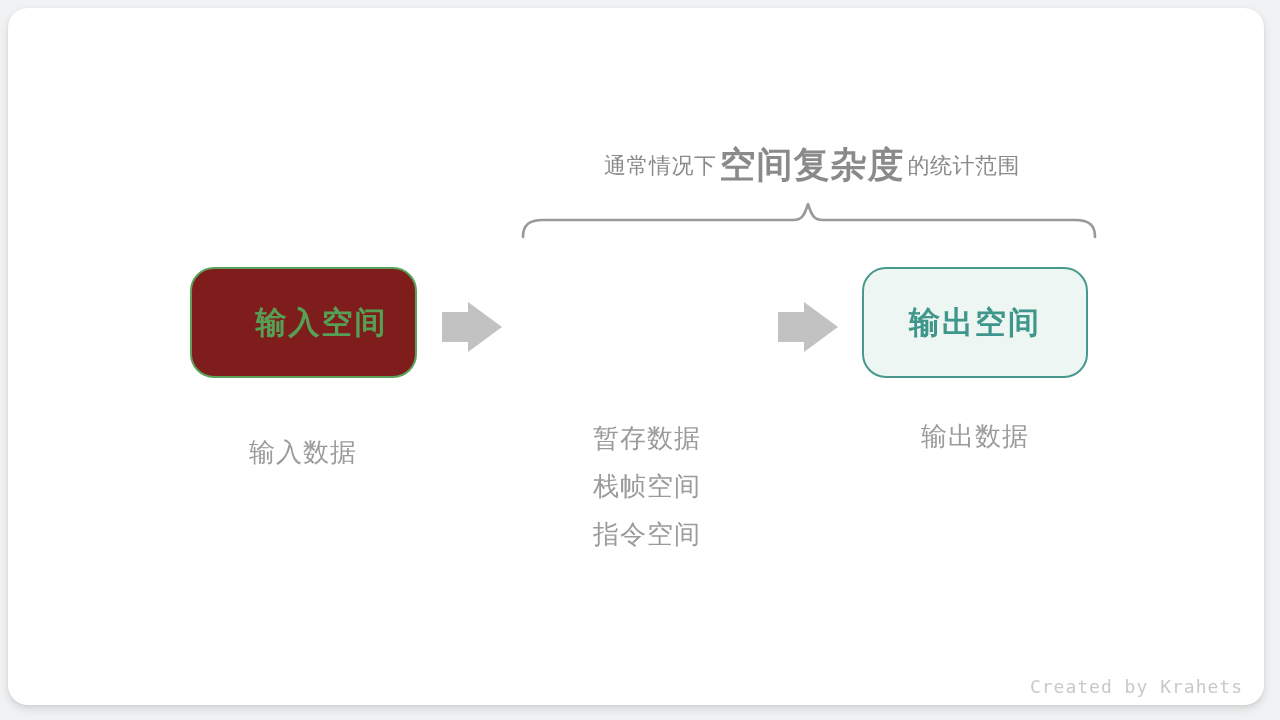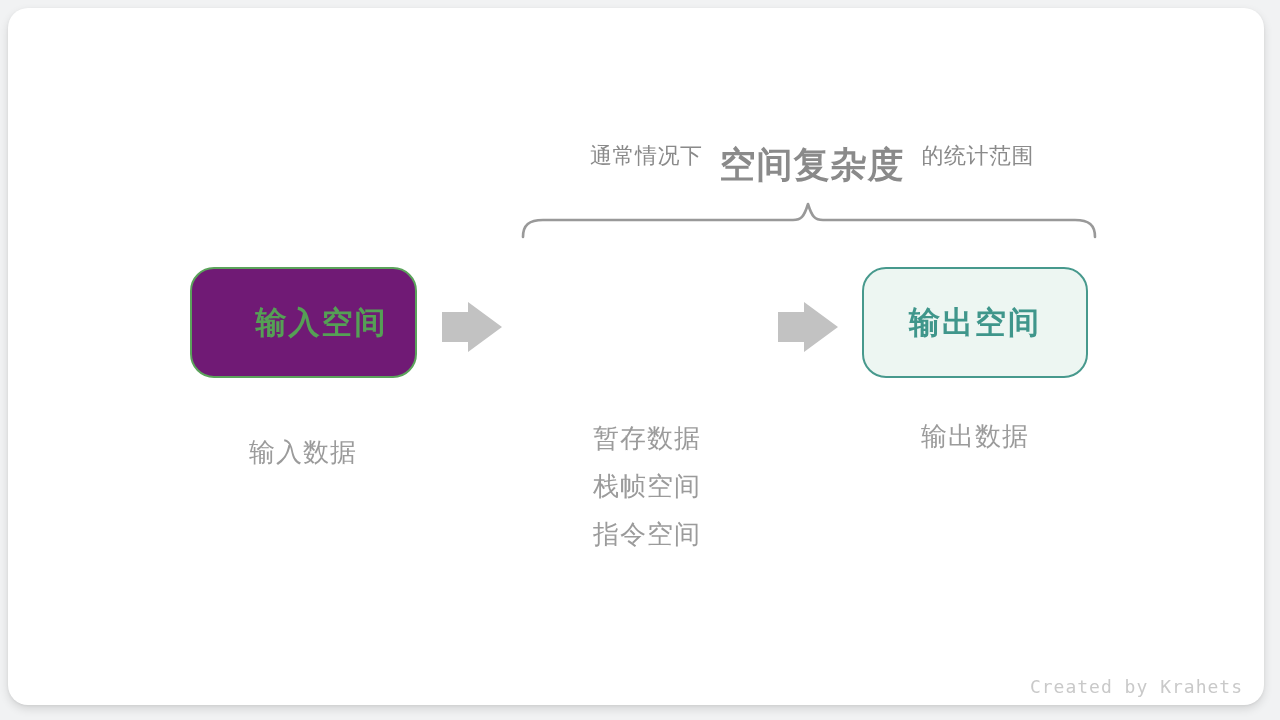--- a/index.html
+++ b/index.html
@@ -14,22 +14,22 @@
     left: 8px; top: 8px;
     width: 1256px; height: 697px;
     border-radius: 20px;
     box-shadow: 0 4px 10px rgba(0,0,0,0.12), 0 1px 3px rgba(0,0,0,0.06);
   }
   .annotation {
     position: absolute;
     left: 804px; top: 157px;
     transform: translate(-50%, -50%);
     display: flex;
-    align-items: flex-start;
-    column-gap: 17px;
+    align-items: center;
+    column-gap: 3px;
     white-space: nowrap;
   }
   .annotation .t-reg  { font-size: 22px; letter-spacing: 0.5px; }
   .annotation .t-bold { font-size: 36px; font-weight: bold; letter-spacing: 1px; }
   .brace-svg {
     position: absolute;
     left: 502px; top: 187px;
     width: 600px; height: 55px;
   }
   .brace-svg path {
@@ -92,21 +92,21 @@
   <div class="annotation" style="color: rgb(138, 138, 138);">
     <span class="t-reg">通常情况下</span>
     <span class="t-bold">空间复杂度</span>
     <span class="t-reg">的统计范围</span>
   </div>
 
   <svg class="brace-svg" viewBox="0 0 600 55">
     <path d="M13,42 C13,30 19,25 33,25 L283,25 C291,25 294,22 298,9 C302,22 305,25 313,25 L565,25 C579,25 585,30 585,42" style="stroke: rgb(153, 153, 153);"></path>
   </svg>
 
-  <div class="space-box box-1" style="border-color: rgb(91, 163, 91); background-color: #701a75; color: rgb(85, 160, 85); padding-left: 36px;">
+  <div class="space-box box-1" style="border-color: rgb(91, 163, 91); background-color: #7f1d1d; color: rgb(85, 160, 85); padding-left: 36px;">
     <span>输入空间</span>
   </div>
 
   <svg class="arrow-svg arrow-1" viewBox="0 0 60 50">
     <polygon points="0,10 26,10 26,0 60,25 26,50 26,40 0,40" style="fill: rgb(194, 194, 194);"></polygon>
   </svg>
 
 
   <svg class="arrow-svg arrow-2" viewBox="0 0 60 50">
     <polygon points="0,10 26,10 26,0 60,25 26,50 26,40 0,40" style="fill: rgb(194, 194, 194);"></polygon>

